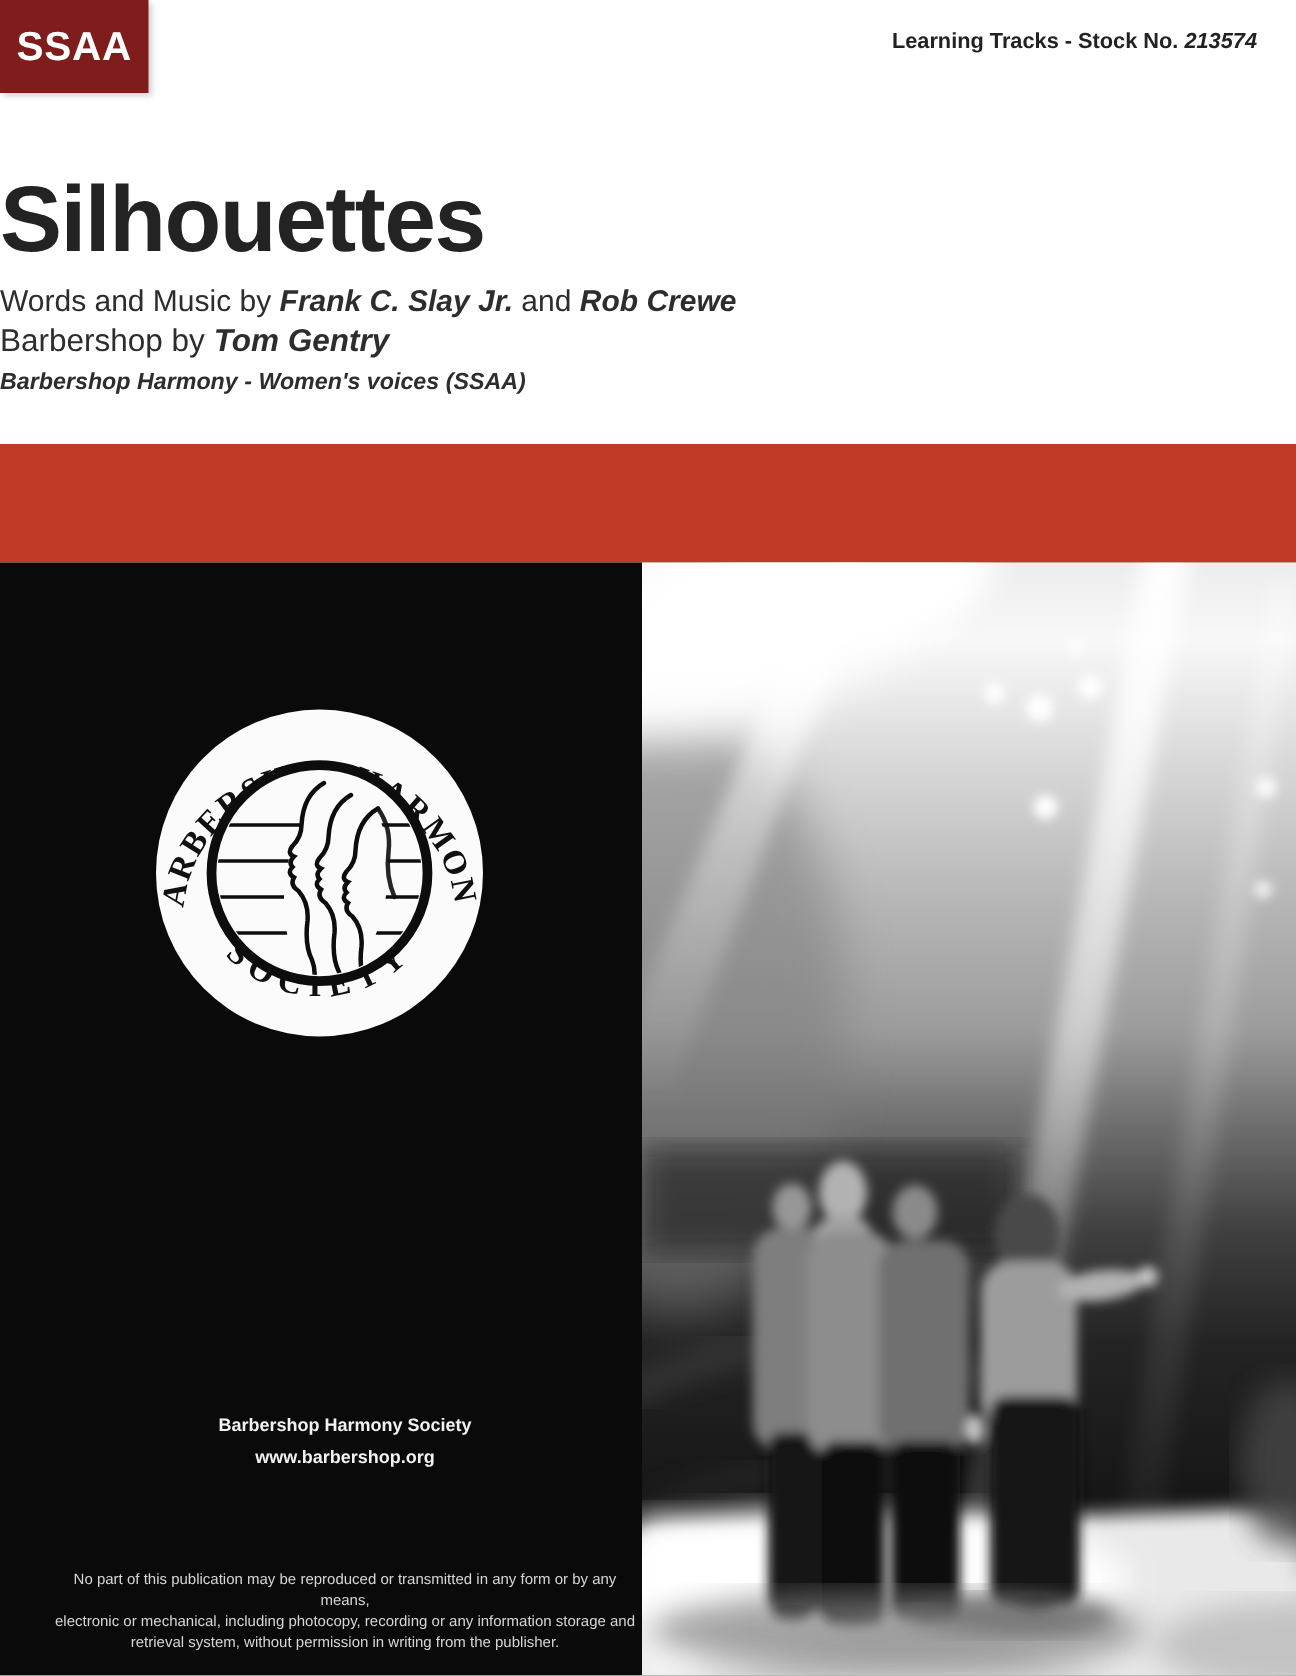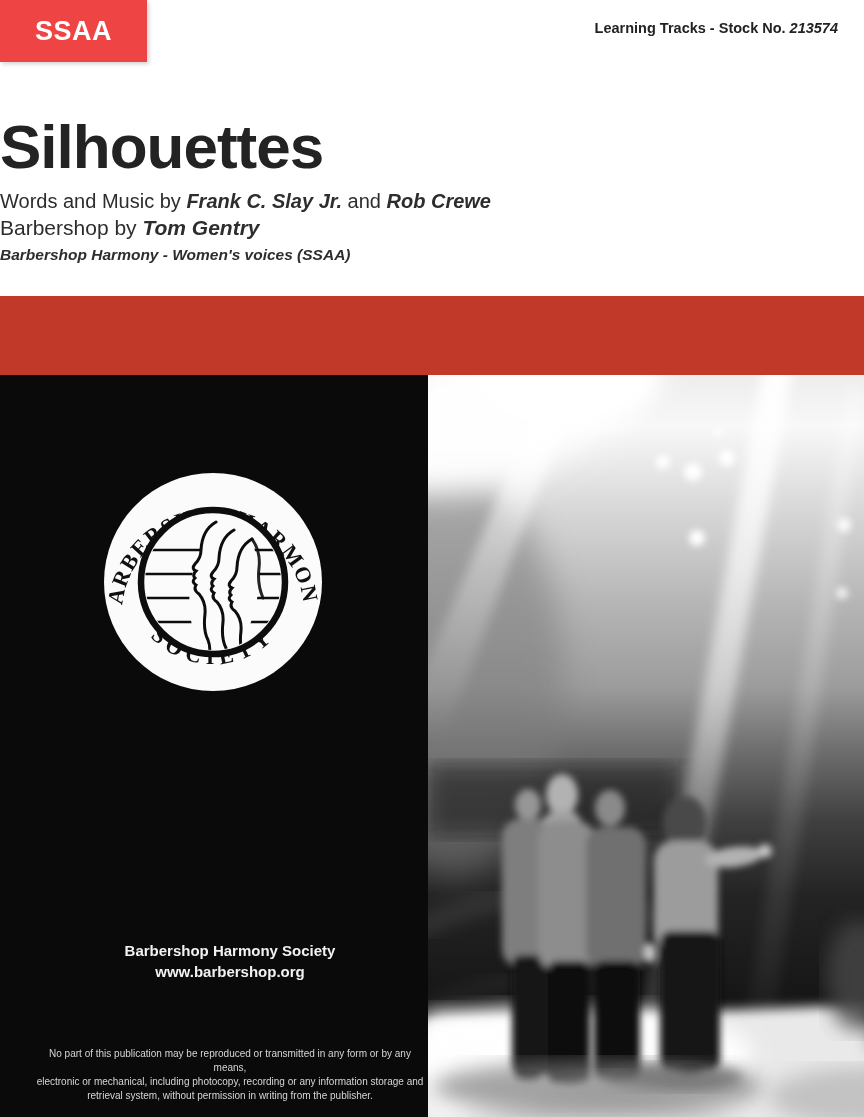--- a/index.html
+++ b/index.html
@@ -3,22 +3,22 @@
 <meta charset="utf-8">
 <style>
   html,body{margin:0;padding:0;background:#888;}
   .page{
     position:relative;width:864px;height:1117px;margin:0 auto;
     background:#ffffff;overflow:hidden;
     font-family:"Liberation Sans",sans-serif;color:#1e1e1e;
   }
   
   .badge{
-    position:absolute;left:0;top:0;width:147px;height:62px;
-    background:#ef4444;display:flex;align-items:center;justify-content:center;
+    position:absolute;left:0;top:0;width:99px;height:62px;
+    background:#7f1d1d;display:flex;align-items:center;justify-content:center;
     box-shadow:2px 2px 4px rgba(0,0,0,.18);
   }
   .badge span{color:#fff;font-size:27px;font-weight:bold;letter-spacing:.5px;}
   
   .stock{
     position:absolute;top:17px;right:26px;text-align:right;
     font-size:14.5px;line-height:22px;font-weight:bold;color:#222;
   }
   .stock .num{font-style:italic;font-weight:bold;}
   
@@ -32,21 +32,21 @@
   .arrangement{margin-top:3px;font-size:21px;color:#2d2d2d;}
   .arrangement .name{font-weight:bold;font-style:italic;}
   .subtitle{margin-top:6px;font-size:15.5px;font-weight:bold;font-style:italic;color:#2d2d2d;}
   
   .red-band{position:absolute;left:0;top:296px;width:864px;height:79px;background:#c13a29;}
   
   .black-panel{position:absolute;left:0;top:375px;width:428px;height:742px;background:#0a0a0b;}
   .logo{position:absolute;left:103px;top:97px;width:220px;height:220px;}
   .address{
     position:absolute;left:0;right:0;top:565px;text-align:center;
-    color:#f2f2f2;font-size:15px;font-weight:600;line-height:21px;margin-left:32px;
+    color:#f2f2f2;font-size:12px;font-weight:600;line-height:21px;margin-left:32px;
   }
   .fineprint{
     position:absolute;left:0;right:0;top:672px;text-align:center;
     color:#d6d6d6;font-size:10px;line-height:14px;font-weight:400;margin-left:32px;
   }
   
   .photo{position:absolute;left:428px;top:375px;width:436px;height:742px;overflow:hidden;background:#9a9a9a;}
 </style>
 </head>
 <body>

